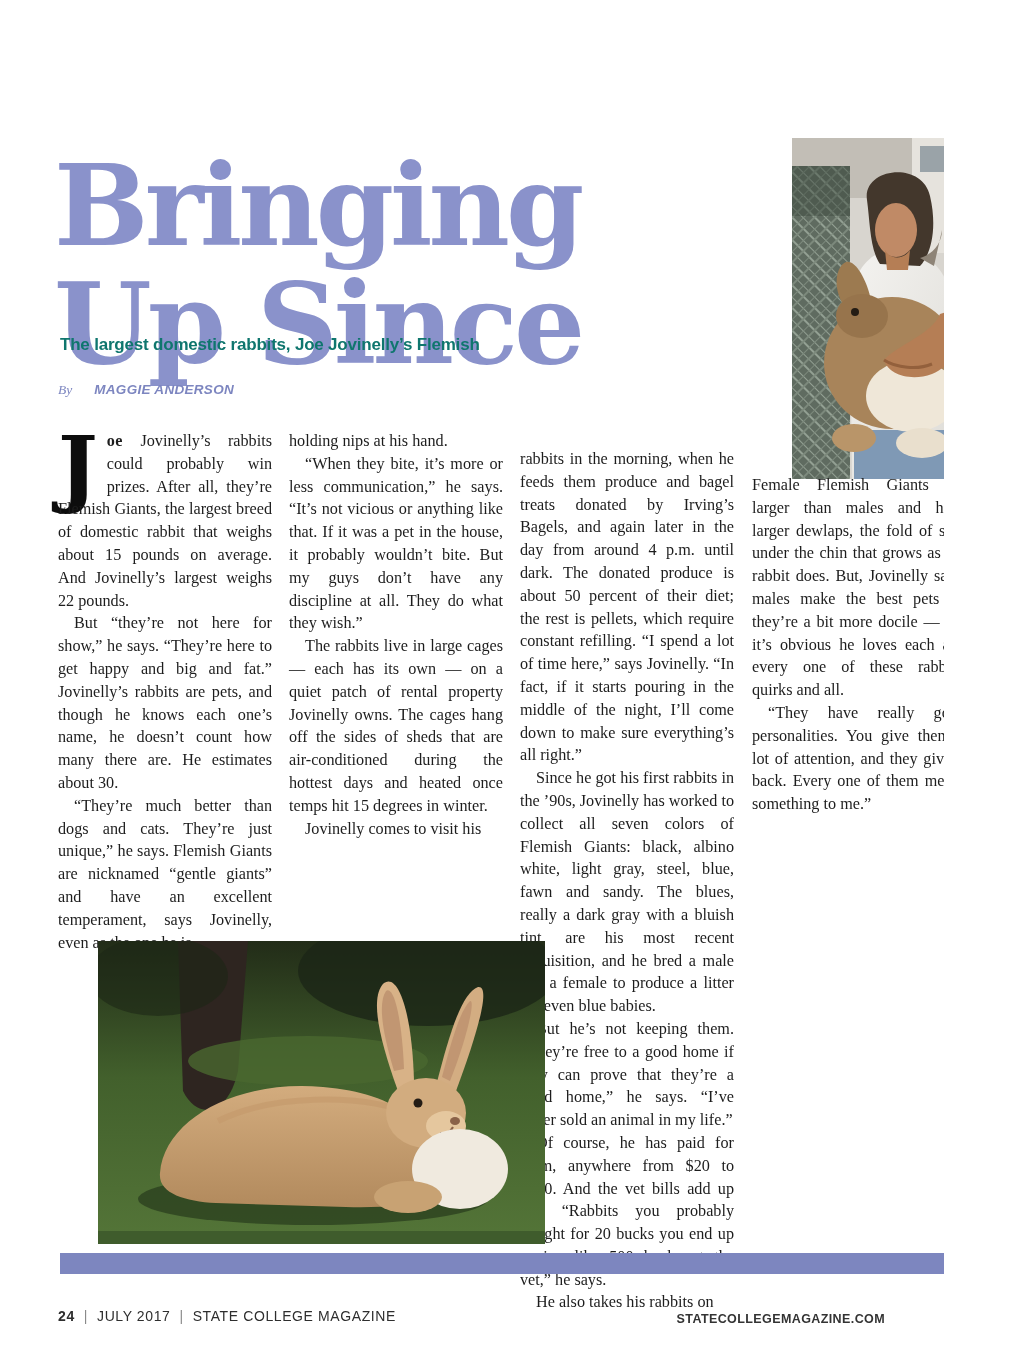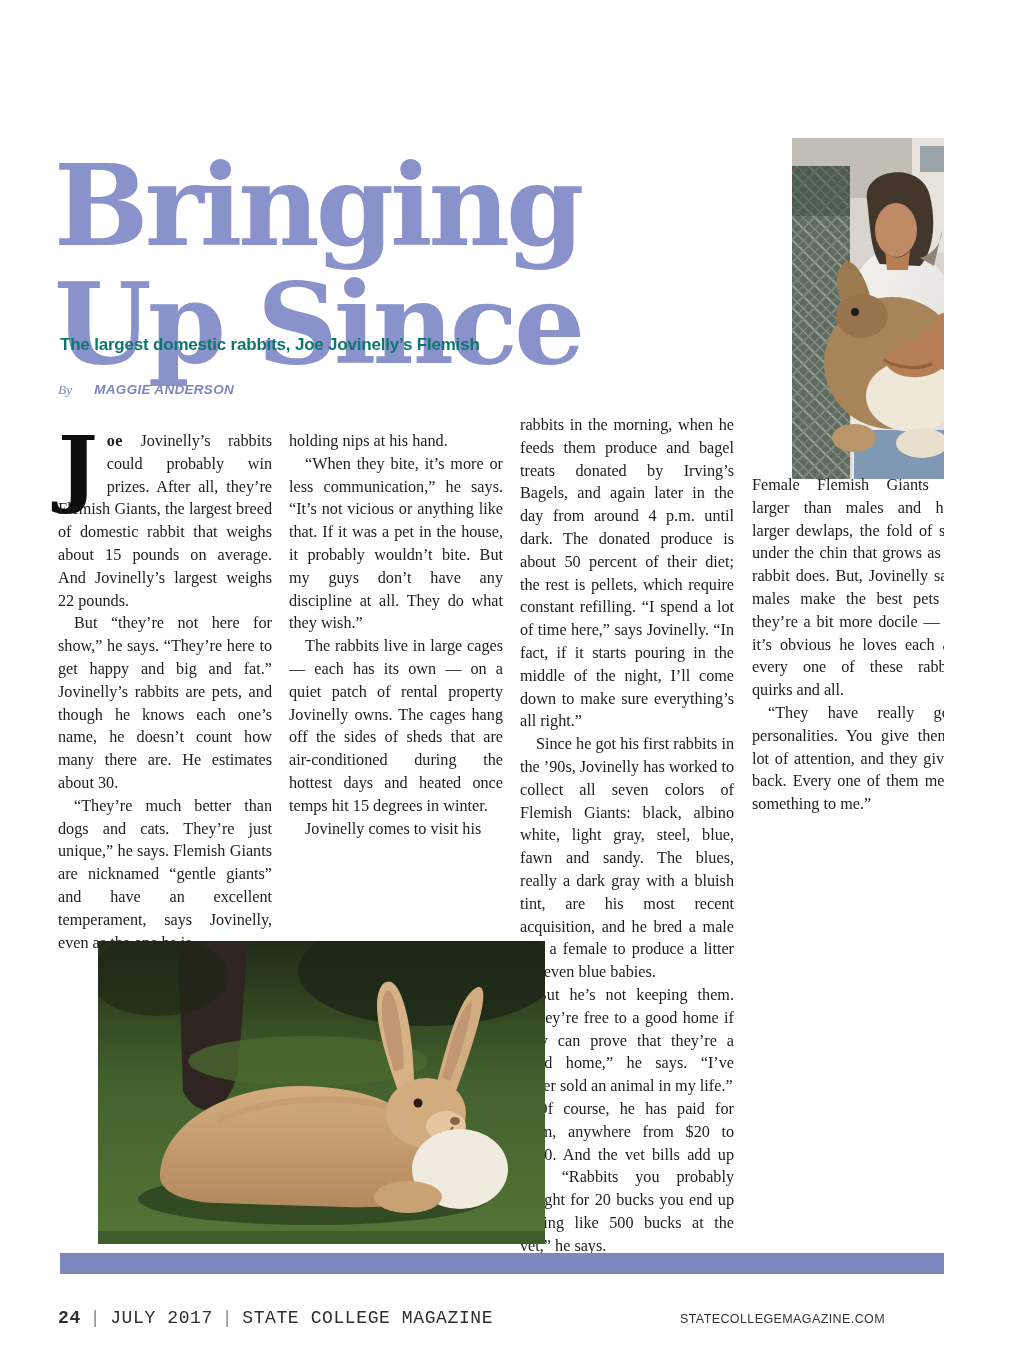--- a/index.html
+++ b/index.html
@@ -23,41 +23,41 @@
 
   
   .body-col{position:absolute;width:214px;text-align:justify;
             font-size:16.2px;line-height:22.8px;color:#1d1d1d;
             -webkit-hyphens:auto;hyphens:auto;}
   .body-col p{margin:0;text-indent:16px;}
   .body-col .lead-para{text-indent:0;}
   .continues p:first-child{text-indent:0;}
   #col1{left:58px;top:430px;}
   #col2{left:289px;top:430px;}
-  #col3{left:520px;top:414px;}
+  #col3{left:520px;top:448px;}
   #col4{left:752px;top:474px;}
 
   .dropcap{float:left;font-family:"DejaVu Serif",serif;font-weight:bold;
            font-size:84px;line-height:62px;padding:6px 9px 0 0;color:#0d0d0d;}
   .lead-bold{font-weight:bold;letter-spacing:0.5px;}
 
   
   .photo{position:absolute;display:block;}
   #photo-top{left:752px;top:122px;width:213px;height:341px;}
   #photo-bottom{left:58px;top:925px;width:447px;height:303px;}
   .photo svg{display:block;width:100%;height:100%;}
 
   
   .rule-bar{position:absolute;left:60px;top:1253px;width:905px;height:21px;background:#7d86bf;}
-  .folio-left{position:absolute;left:58px;top:1308px;font-family:Liberation Mono, monospace;
-              font-size:18px;color:#2e2e2e;letter-spacing:0.6px;}
+  .folio-left{position:absolute;left:58px;top:1308px;font-family:Liberation Sans, sans-serif;
+              font-size:14px;color:#2e2e2e;letter-spacing:0.6px;}
   .folio-left .pagenum{font-weight:bold;}
   .folio-left .sep{color:#8a8a8a;margin:0 9px;font-weight:normal;}
   .folio-right{position:absolute;right:59px;top:1312px;font-family:"Liberation Sans",sans-serif;
-               font-weight:normal;font-size:12.5px;color:#333;letter-spacing:0.4px;}
+               font-weight:bold;font-size:12.5px;color:#333;letter-spacing:0.4px;}
 </style>
 </head>
 <body>
 
 <div class="page">
 
   <h1 class="headline">
     <span>Bringing</span>
     <span>Up Since</span>
   </h1>

